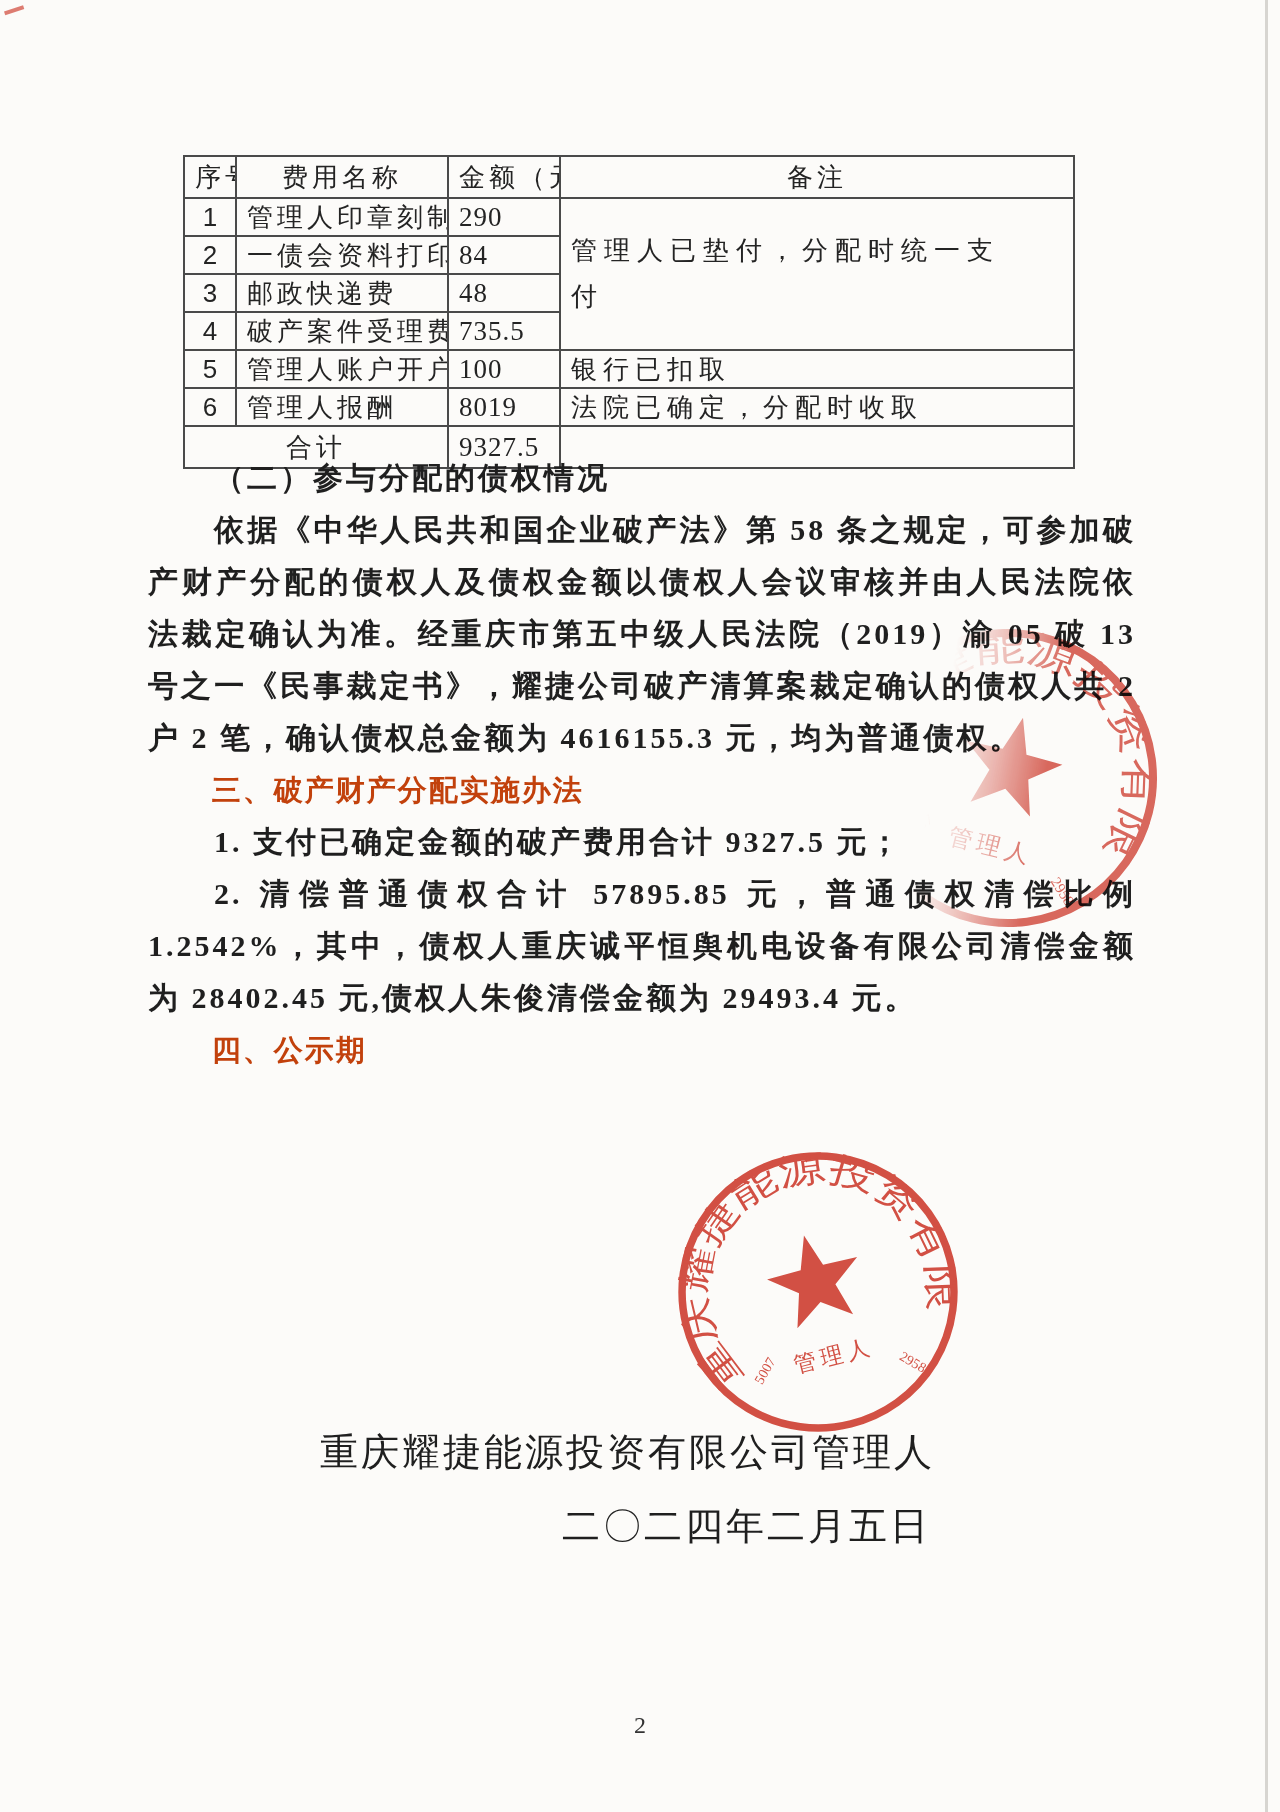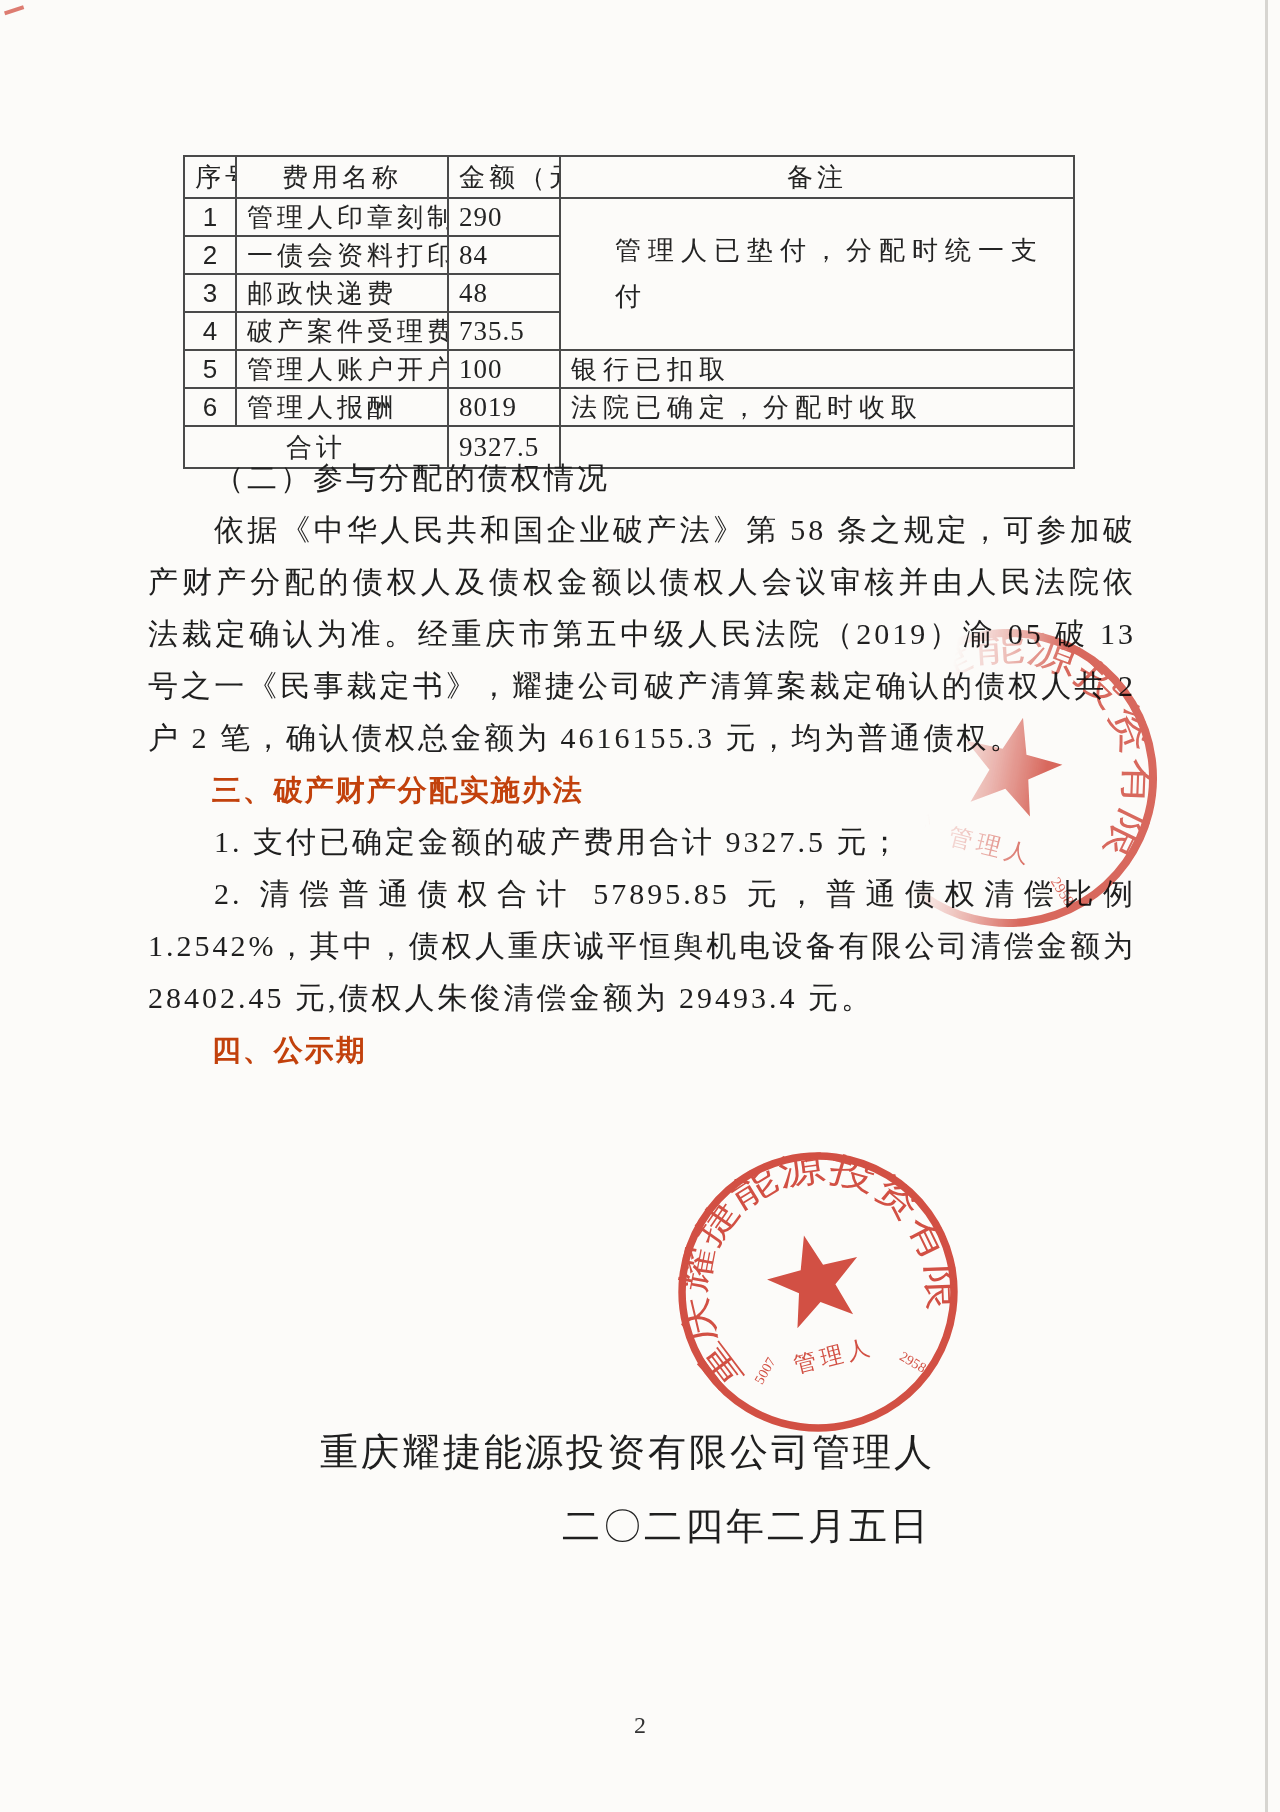--- a/index.html
+++ b/index.html
@@ -29,33 +29,33 @@
   .fee-table th,.fee-table td{
     border:2px solid #4a4a4a;
     padding:0 10px;height:36px;
     font-weight:normal;letter-spacing:4px;
     overflow:hidden;white-space:nowrap;
   }
   .fee-table thead th{height:40px;text-align:center;}
   .fee-table td.no{text-align:center;font-family:"Liberation Sans","DejaVu Sans",sans-serif;letter-spacing:0;}
   .fee-table td.amount{font-family:Liberation Serif, serif;letter-spacing:1px;font-size:27px;}
   .fee-table td.remark-merged{white-space:normal;vertical-align:middle;line-height:46px;letter-spacing:7px;}
-  .fee-table td.remark-merged .wrapbox{width:430px;margin-left:44px;}
+  .fee-table td.remark-merged .wrapbox{width:430px;}
   .fee-table td.remark{letter-spacing:6px;}
   .fee-table td.total-label{text-align:center;height:40px;margin-left:16px;}
   .fee-table td.empty{background:transparent;}
 
   
   .doc-body{
     position:absolute;left:148px;top:452px;width:988px;
     font-size:30px;line-height:52px;
     letter-spacing:3px;
     text-align:justify;text-justify:inter-character;
   }
-  .doc-body p{margin:0;text-indent:2.2em;}
+  .doc-body p{margin:0;text-indent:2.2em;font-weight:bold;}
   .h-bold{
     font-family:"Liberation Sans","DejaVu Sans",sans-serif;
     font-weight:700;font-size:29px;color:#c2410c;
     letter-spacing:2px;
   }
 
   
   .sign-block{
     position:absolute;top:1427px;left:0;width:935px;
     text-align:right;font-size:38px;letter-spacing:3px;

